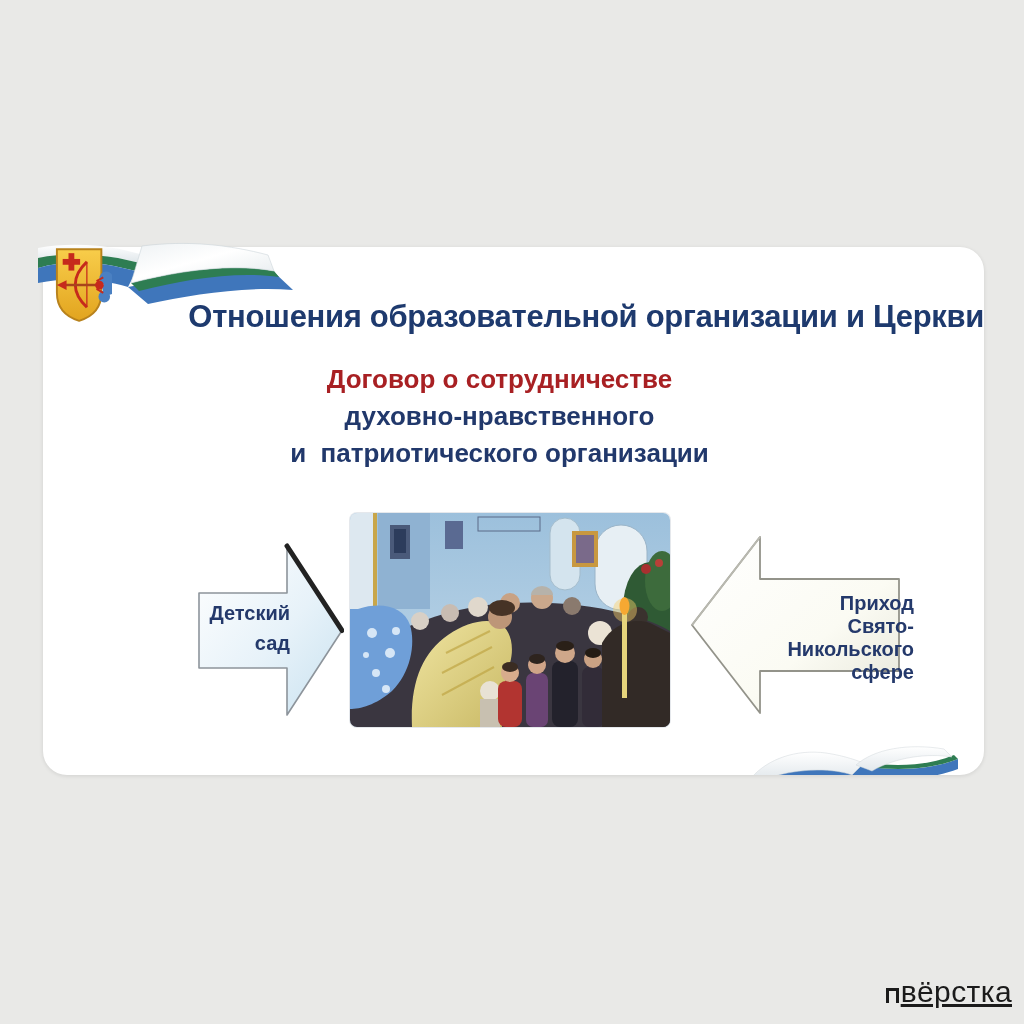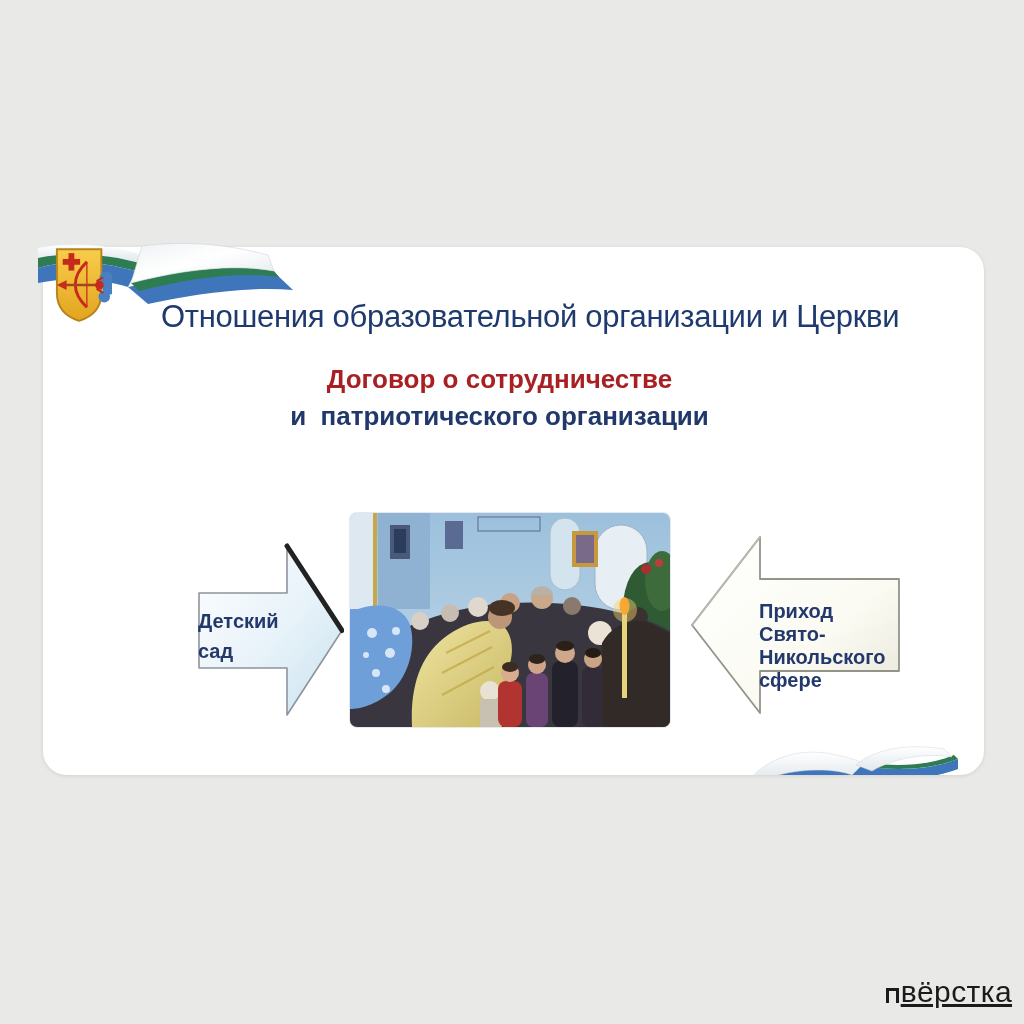--- a/index.html
+++ b/index.html
@@ -14,43 +14,43 @@
     background:#ffffff;border-radius:24px;
     box-shadow:0 1px 4px rgba(0,0,0,.10);
     overflow:hidden;
   }
   
   .ribbon-top{position:absolute;left:38px;top:240px;width:258px;height:66px;z-index:3;}
   .coat{position:absolute;left:54px;top:246px;width:58px;height:82px;z-index:4;}
   
   .slide-title{
     position:absolute;top:52px;left:0;right:0;padding-left:118px;
-    text-align:left;font-size:31px;font-weight:normal;color:#1e3a6e;
+    text-align:right;font-size:31px;font-weight:bold;color:#1e3a6e;
     letter-spacing:-.3px;white-space:nowrap;
   }
   .agreement{
     position:absolute;top:114px;left:0;right:0;padding-right:28px;
     text-align:center;font-weight:bold;font-size:26px;line-height:37px;color:#21386b;
   }
   .agreement .red{color:#a82023;}
   .agreement div{white-space:pre;}
   
   .photo{
     position:absolute;left:307px;top:266px;width:320px;height:214px;
     border-radius:7px;overflow:hidden;box-shadow:0 0 0 1px rgba(180,190,200,.35);
   }
   .photo svg{display:block;}
   
   .arrow-left{position:absolute;left:155px;top:296px;width:146px;height:175px;}
   .arrow-right{position:absolute;left:647px;top:286px;width:211px;height:184px;}
   .arrow-label{
-    position:absolute;text-align:left;font-weight:bold;color:#24396b;margin-top:8px;
+    position:absolute;text-align:right;font-weight:bold;color:#24396b;
   }
   .arrow-left .arrow-label{left:0;top:55px;width:92px;font-size:20px;line-height:30px;}
-  .arrow-right .arrow-label{left:69px;top:59px;width:136px;font-size:20px;line-height:23px;}
+  .arrow-right .arrow-label{left:88px;top:59px;width:136px;font-size:20px;line-height:23px;}
   
   .ribbon-bottom{position:absolute;left:709px;top:490px;width:212px;height:44px;}
   
   .watermark{
     position:absolute;right:12px;bottom:15px;
     font-size:30px;color:#1b1b1b;letter-spacing:.4px;
     display:flex;align-items:baseline;text-decoration:underline;
   }
   .pi-glyph{
     display:inline-block;width:13px;height:15px;margin-right:2px;
@@ -101,20 +101,21 @@
   <path d="M44,36 l7,-4 M44,44 l7,4" stroke="#c62a1c" stroke-width="2" fill="none"></path>
   <circle cx="47" cy="40" r="4.5" fill="#c62a1c"></circle>
 </svg>
 
 <div class="slide">
 
   <div class="slide-title">Отношения образовательной организации и Церкви</div>
 
   <div class="agreement">
     <div class="red">Договор о сотрудничестве</div>
+    <div>духовно-нравственного</div>
     <div>и  патриотического организации</div>
   </div>
 
   <div class="arrow-left">
     <svg width="146" height="175" viewBox="0 0 146 175" aria-hidden="true">
       <defs>
         <linearGradient id="la" x1="0" y1="0" x2="1" y2="1">
           <stop offset="0" stop-color="#ffffff"></stop>
             <stop offset=".55" stop-color="#e7f2f9"></stop>
             <stop offset="1" stop-color="#c9e2f0"></stop>

